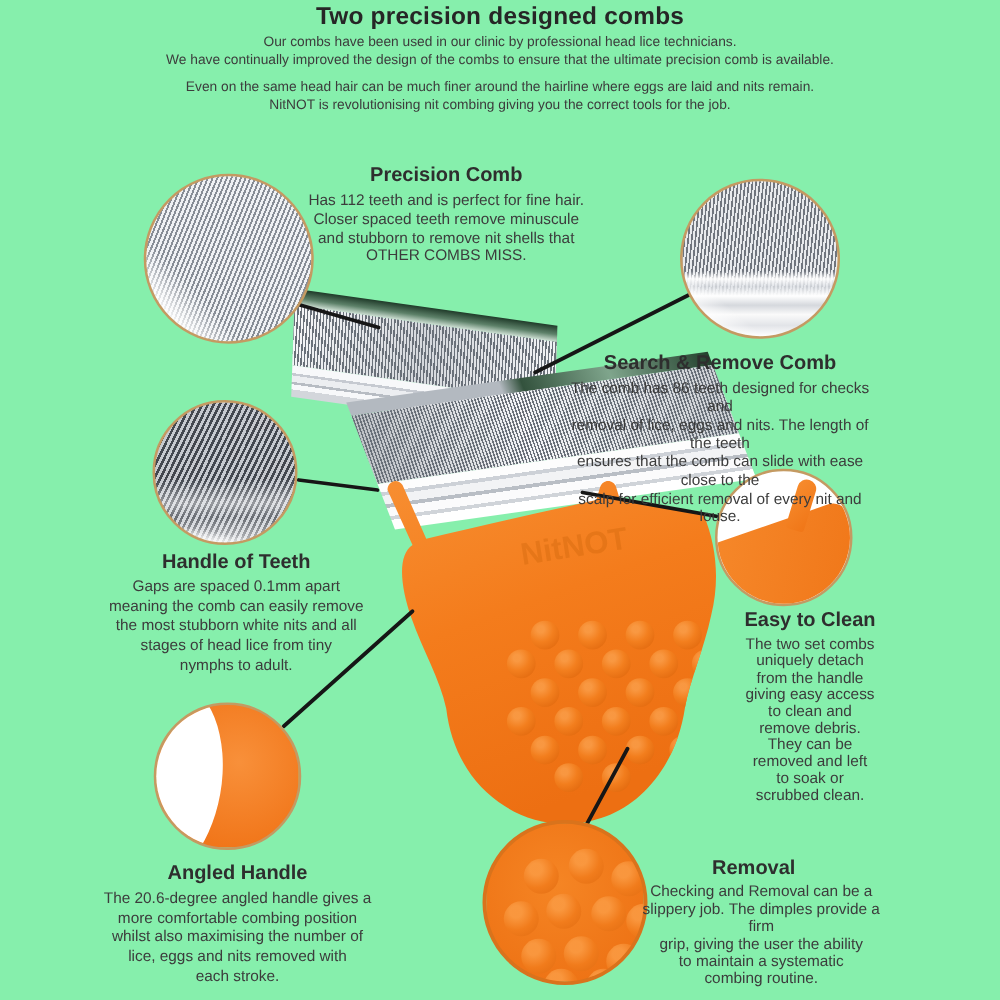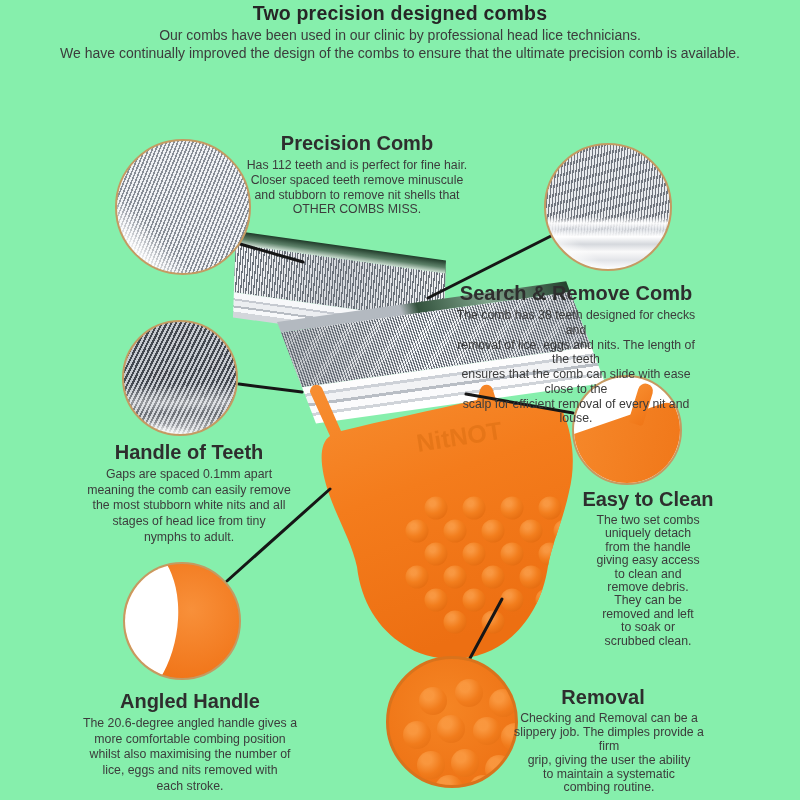--- a/index.html
+++ b/index.html
@@ -14,26 +14,26 @@
     position:relative;width:800px;height:800px;background:#86efac;overflow:hidden;
     font-family:"Liberation Sans", sans-serif;
   }
   
   .page-title{
     position:absolute;top:2px;left:0;width:800px;margin:0;text-align:center;
     font-size:19.5px;font-weight:700;color:#262626;letter-spacing:.2px;
   }
   .intro{position:absolute;top:27px;left:40px;width:720px;text-align:center;}
   .intro p{
-    margin:0 0 8px;font-size:14px;line-height:1.28;color:var(--body-ink);
+    margin:0 0 8px;font-size:11px;line-height:1.28;color:var(--body-ink);
     white-space:pre-line;
   }
   
   .callout{position:absolute;text-align:center;}
-  .callout h2{margin:0 0 3px;font-size:20px;font-weight:700;color:#2e2e2e;}
+  .callout h2{margin:0 0 3px;font-size:16px;font-weight:700;color:#2e2e2e;}
   .callout p{margin:0;font-size:12.3px;color:var(--body-ink);white-space:pre-line;line-height:1.2;}
   .callout.lh-loose p{line-height:1.28;text-align:center;}
   .callout.lh-tight p{line-height:1.09;}
   .callout.lh-mid p{line-height:1.13;margin-left:12px;}
   #callout-precision{left:242px;top:132px;width:230px;}
   #callout-search{left:451px;top:261px;width:250px;margin-top:21px;}
   #callout-space{left:78px;top:441px;width:222px;}
   #callout-easy{left:573px;top:488px;width:150px;}
   #callout-angled{left:80px;top:690px;width:220px;}
   #callout-dimples{left:492px;top:686px;width:222px;}
@@ -137,20 +137,22 @@
 </head>
 <body>
 
 <div class="canvas">
 
   <h1 class="page-title">Two precision designed combs</h1>
 
   <div class="intro">
     <p>Our combs have been used in our clinic by professional head lice technicians.
 We have continually improved the design of the combs to ensure that the ultimate precision comb is available.</p>
+    <p>Even on the same head hair can be much finer around the hairline where eggs are laid and nits remain.
+NitNOT is revolutionising nit combing giving you the correct tools for the job.</p>
   </div>
 
   <div class="metal" id="comb-upper">
     <div class="layer spine"></div>
     <div class="layer teeth"></div>
     <div class="layer edge-bands"></div>
   </div>
   <div class="metal" id="comb-lower">
     <div class="layer spine"></div>
     <div class="layer teeth"></div>
@@ -247,21 +249,21 @@
   <section class="callout" id="callout-precision">
     <h2>Precision Comb</h2>
     <p>Has 112 teeth and is perfect for fine hair.
 Closer spaced teeth remove minuscule
 and stubborn to remove nit shells that
 OTHER COMBS MISS.</p>
   </section>
 
   <section class="callout" id="callout-search">
     <h2>Search &amp; Remove Comb</h2>
-    <p>The comb has 38 teeth designed for checks and
+    <p>The comb has 86 teeth designed for checks and
 removal of lice, eggs and nits. The length of the teeth
 ensures that the comb can slide with ease close to the
 scalp for efficient removal of every nit and louse.</p>
   </section>
 
   <section class="callout lh-loose" id="callout-space">
     <h2>Handle of Teeth</h2>
     <p>Gaps are spaced 0.1mm apart
 meaning the comb can easily remove
 the most stubborn white nits and all

